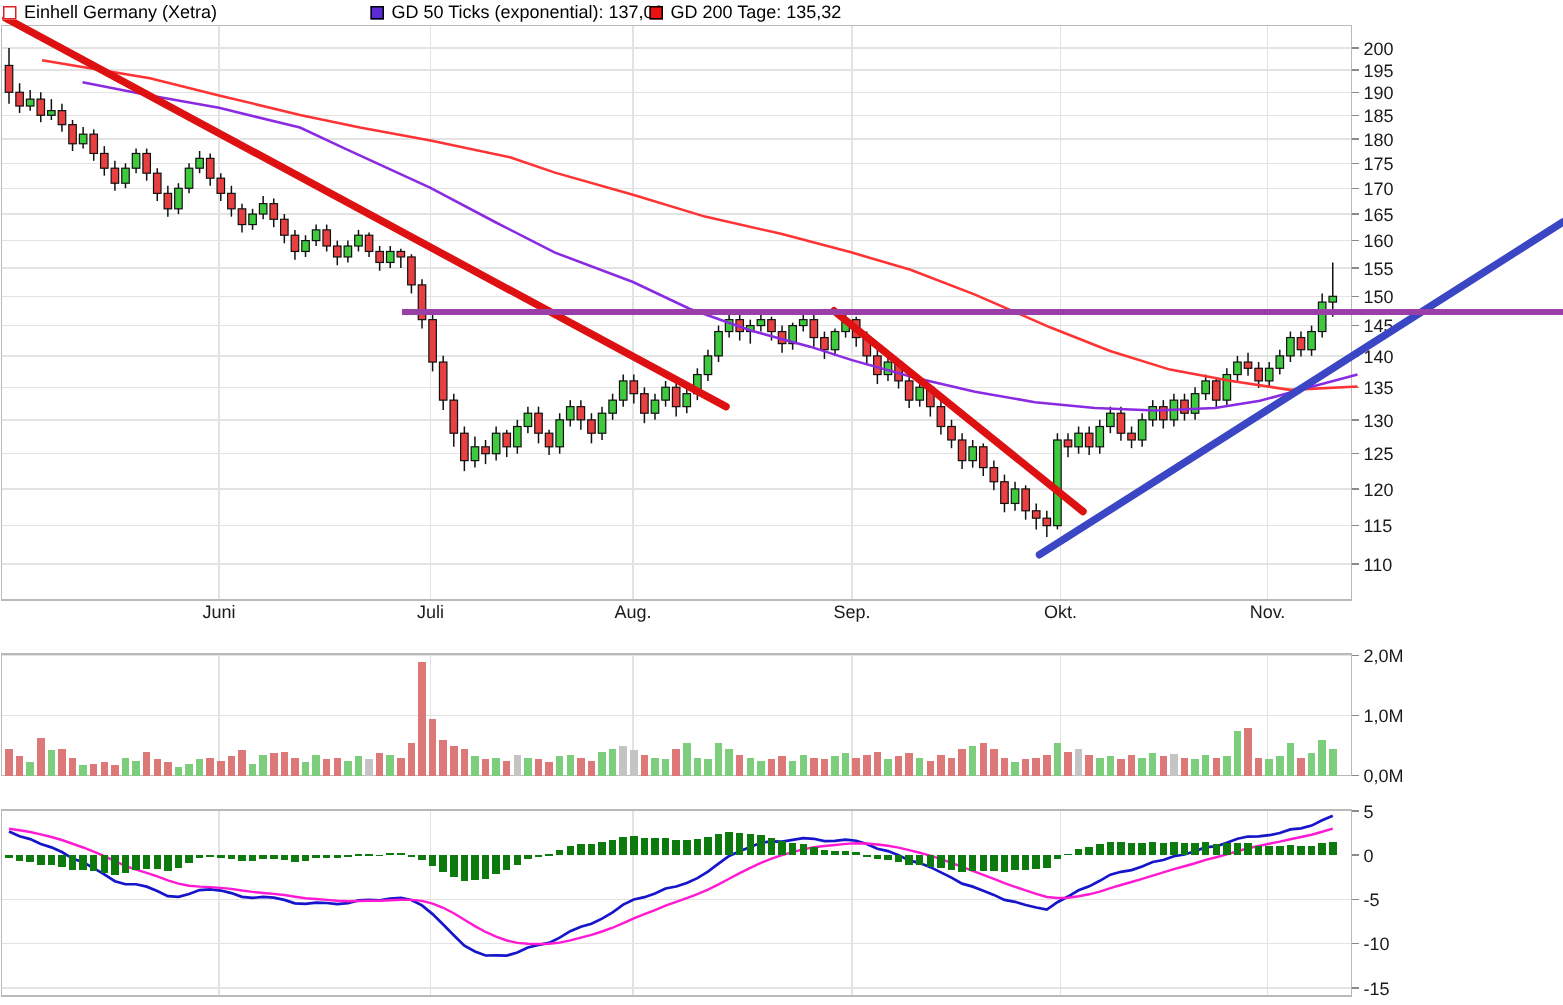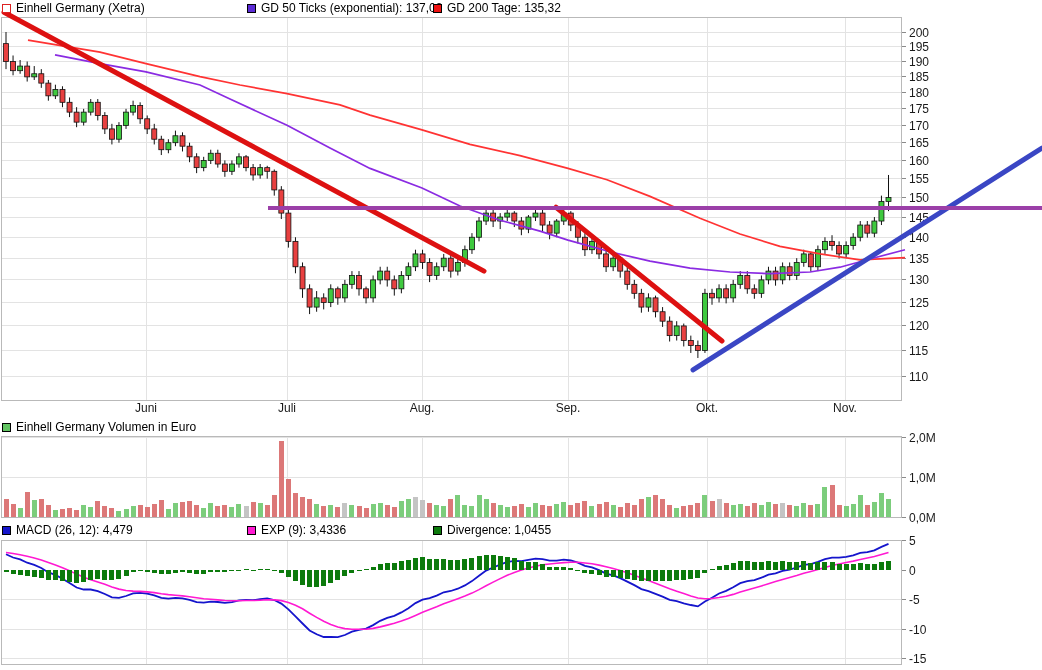--- a/index.html
+++ b/index.html
@@ -669,34 +669,14 @@
     <span class="li" style="left:247px">
       <span class="mk" style="background: rgb(91, 43, 214); border-color: rgb(0, 0, 0);"></span>
       <span>GD 50 Ticks (exponential): 137,08</span>
     </span>
     <span class="li" style="left:433px">
       <span class="mk" style="background: rgb(238, 17, 17); border-color: rgb(0, 0, 0);"></span>
       <span>GD 200 Tage: 135,32</span>
     </span>
   </div>
 
-  <div class="legend" style="top:420px">
-    <span class="li" style="left:2px">
-      <span class="mk" style="background: rgb(98, 196, 98); border-color: rgb(0, 0, 0);"></span>
-      <span>Einhell Germany Volumen in Euro</span>
-    </span>
-  </div>
 
-  <div class="legend" style="top:523px">
-    <span class="li" style="left:2px">
-      <span class="mk" style="background: rgb(21, 21, 204); border-color: rgb(0, 0, 0);"></span>
-      <span>MACD (26, 12): 4,479</span>
-    </span>
-    <span class="li" style="left:247px">
-      <span class="mk" style="background: rgb(255, 25, 210); border-color: rgb(0, 0, 0);"></span>
-      <span>EXP (9): 3,4336</span>
-    </span>
-    <span class="li" style="left:433px">
-      <span class="mk" style="background: rgb(12, 122, 12); border-color: rgb(0, 0, 0);"></span>
-      <span>Divergence: 1,0455</span>
-    </span>
-  </div>
 </div>
 
 </body></html>

